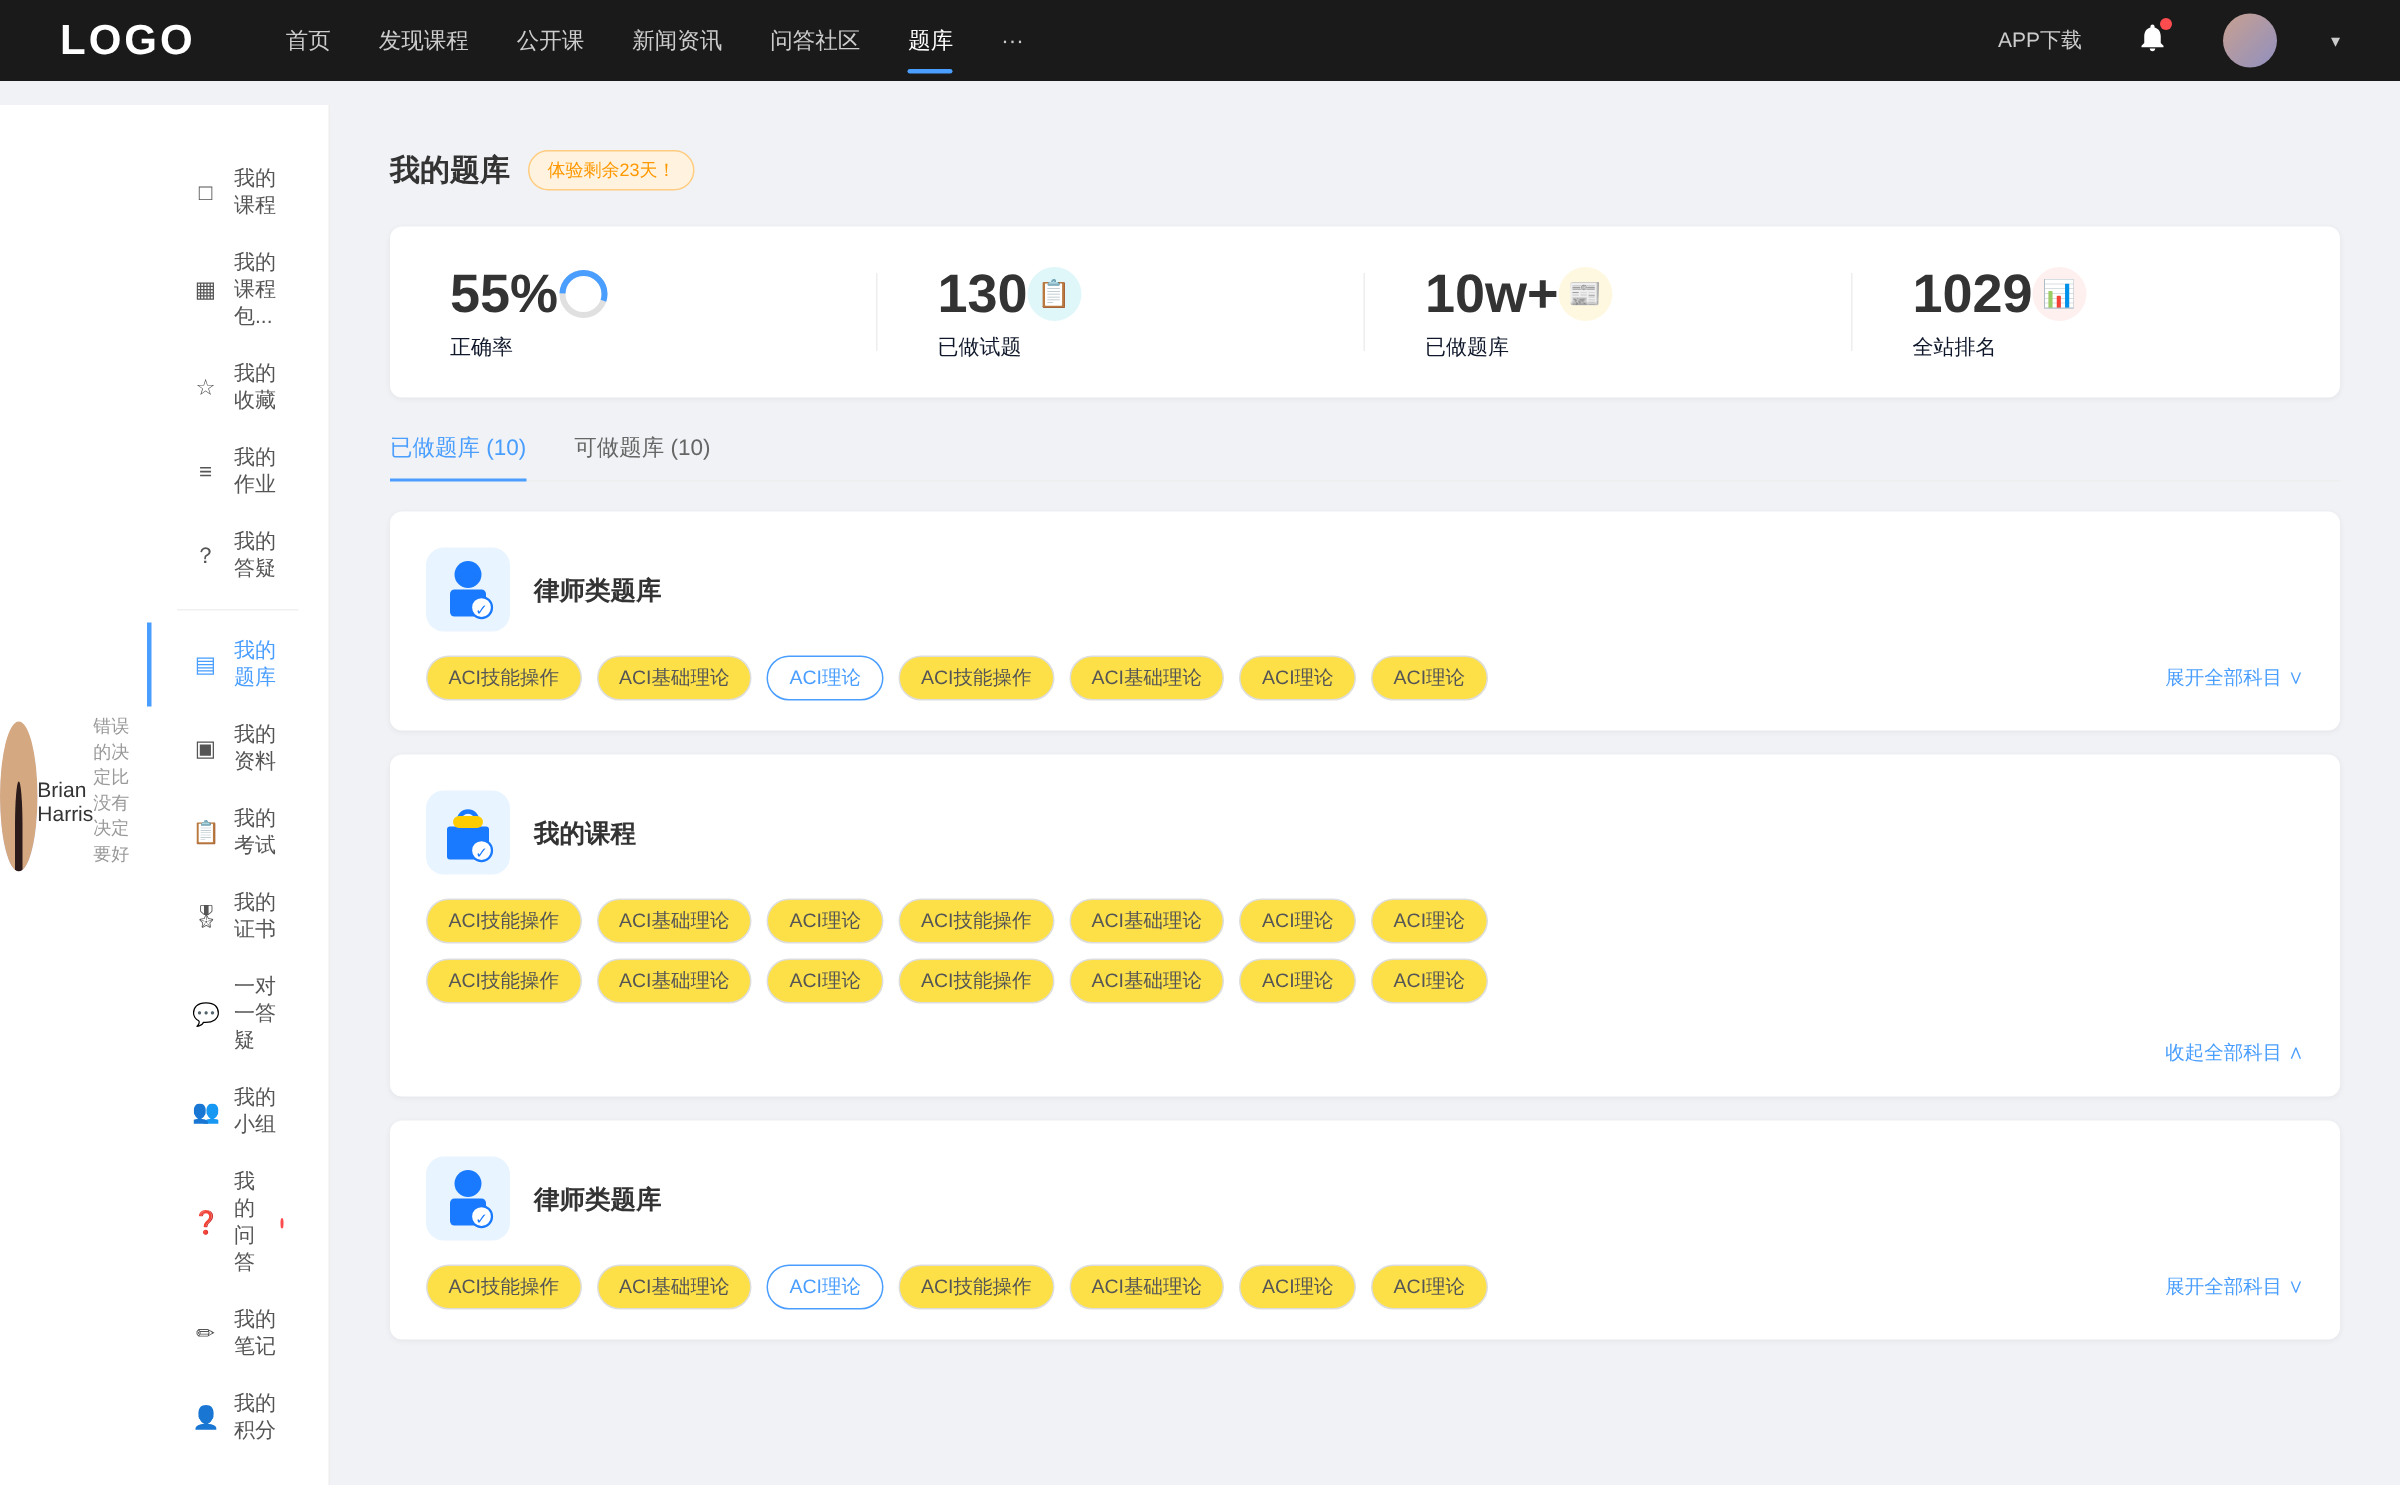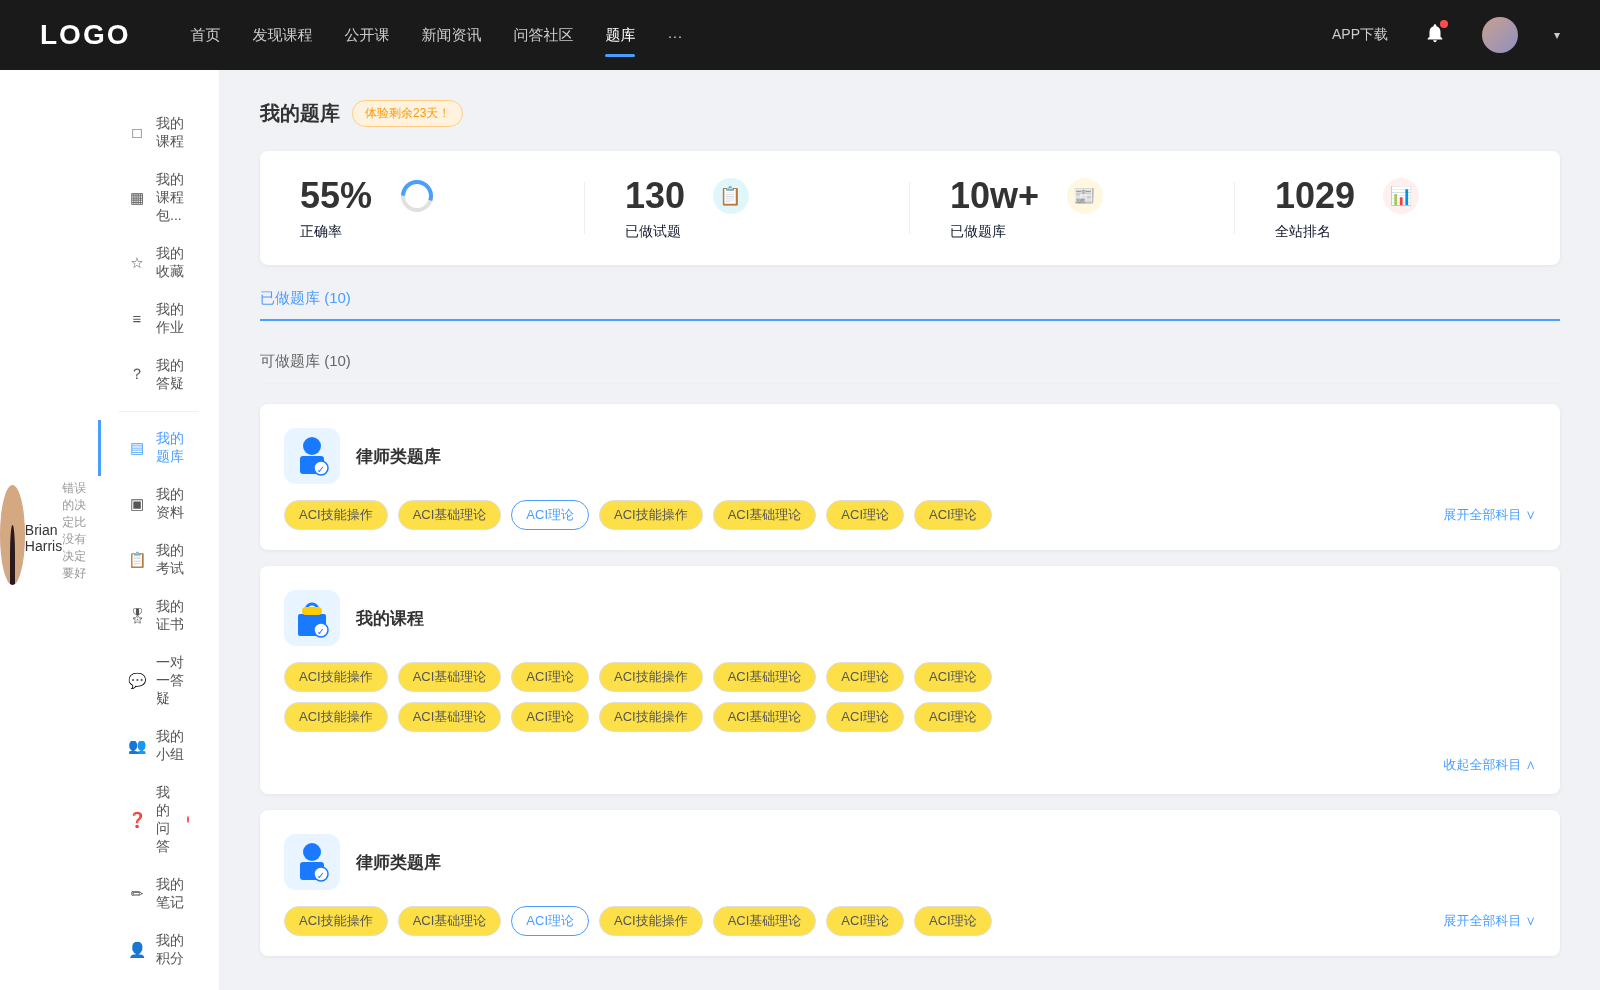--- a/index.html
+++ b/index.html
@@ -1,21 +1,21 @@
 <!DOCTYPE html>
 <html><head>
   <meta charset="utf-8">
   <style>
     * { box-sizing: border-box; margin: 0; padding: 0; }
     body { font-family: -apple-system, BlinkMacSystemFont, 'PingFang SC', 'Microsoft YaHei', sans-serif; background: #f0f2f5; color: #333; }
 
     
     .navbar {
       background: #1a1a1a;
-      height: 70px;
+      height: 54px;
       display: flex;
       align-items: center;
       padding: 0 40px;
       position: fixed;
       top: 0; left: 0; right: 0;
       z-index: 100;
     }
     .nav-logo {
       color: white;
       font-size: 28px;
@@ -231,21 +231,21 @@
     .stat-item:not(:last-child)::after {
       content: '';
       position: absolute;
       right: 0; top: 10%; bottom: 10%;
       width: 1px;
       background: #eee;
     }
     .stat-top {
       display: flex;
       align-items: center;
-      gap: 28px;
+      gap: 0;
     }
     .stat-value {
       font-size: 36px;
       font-weight: 600;
       color: #333;
     }
     .stat-icon {
       width: 36px; height: 36px;
       border-radius: 50%;
       display: flex;
@@ -258,21 +258,20 @@
       color: #0f172a;
       margin-top: 6px;
     }
 
     
     .tabs-row {
       display: flex;
       gap: 32px;
       margin-bottom: 20px;
       border-bottom: 1px solid #eee;
-      flex-direction: column;
     }
     .tab-item {
       font-size: 15px;
       color: #666;
       padding-bottom: 12px;
       cursor: pointer;
       position: relative;
     }
     .tab-item.active {
       color: #4a9eff;

